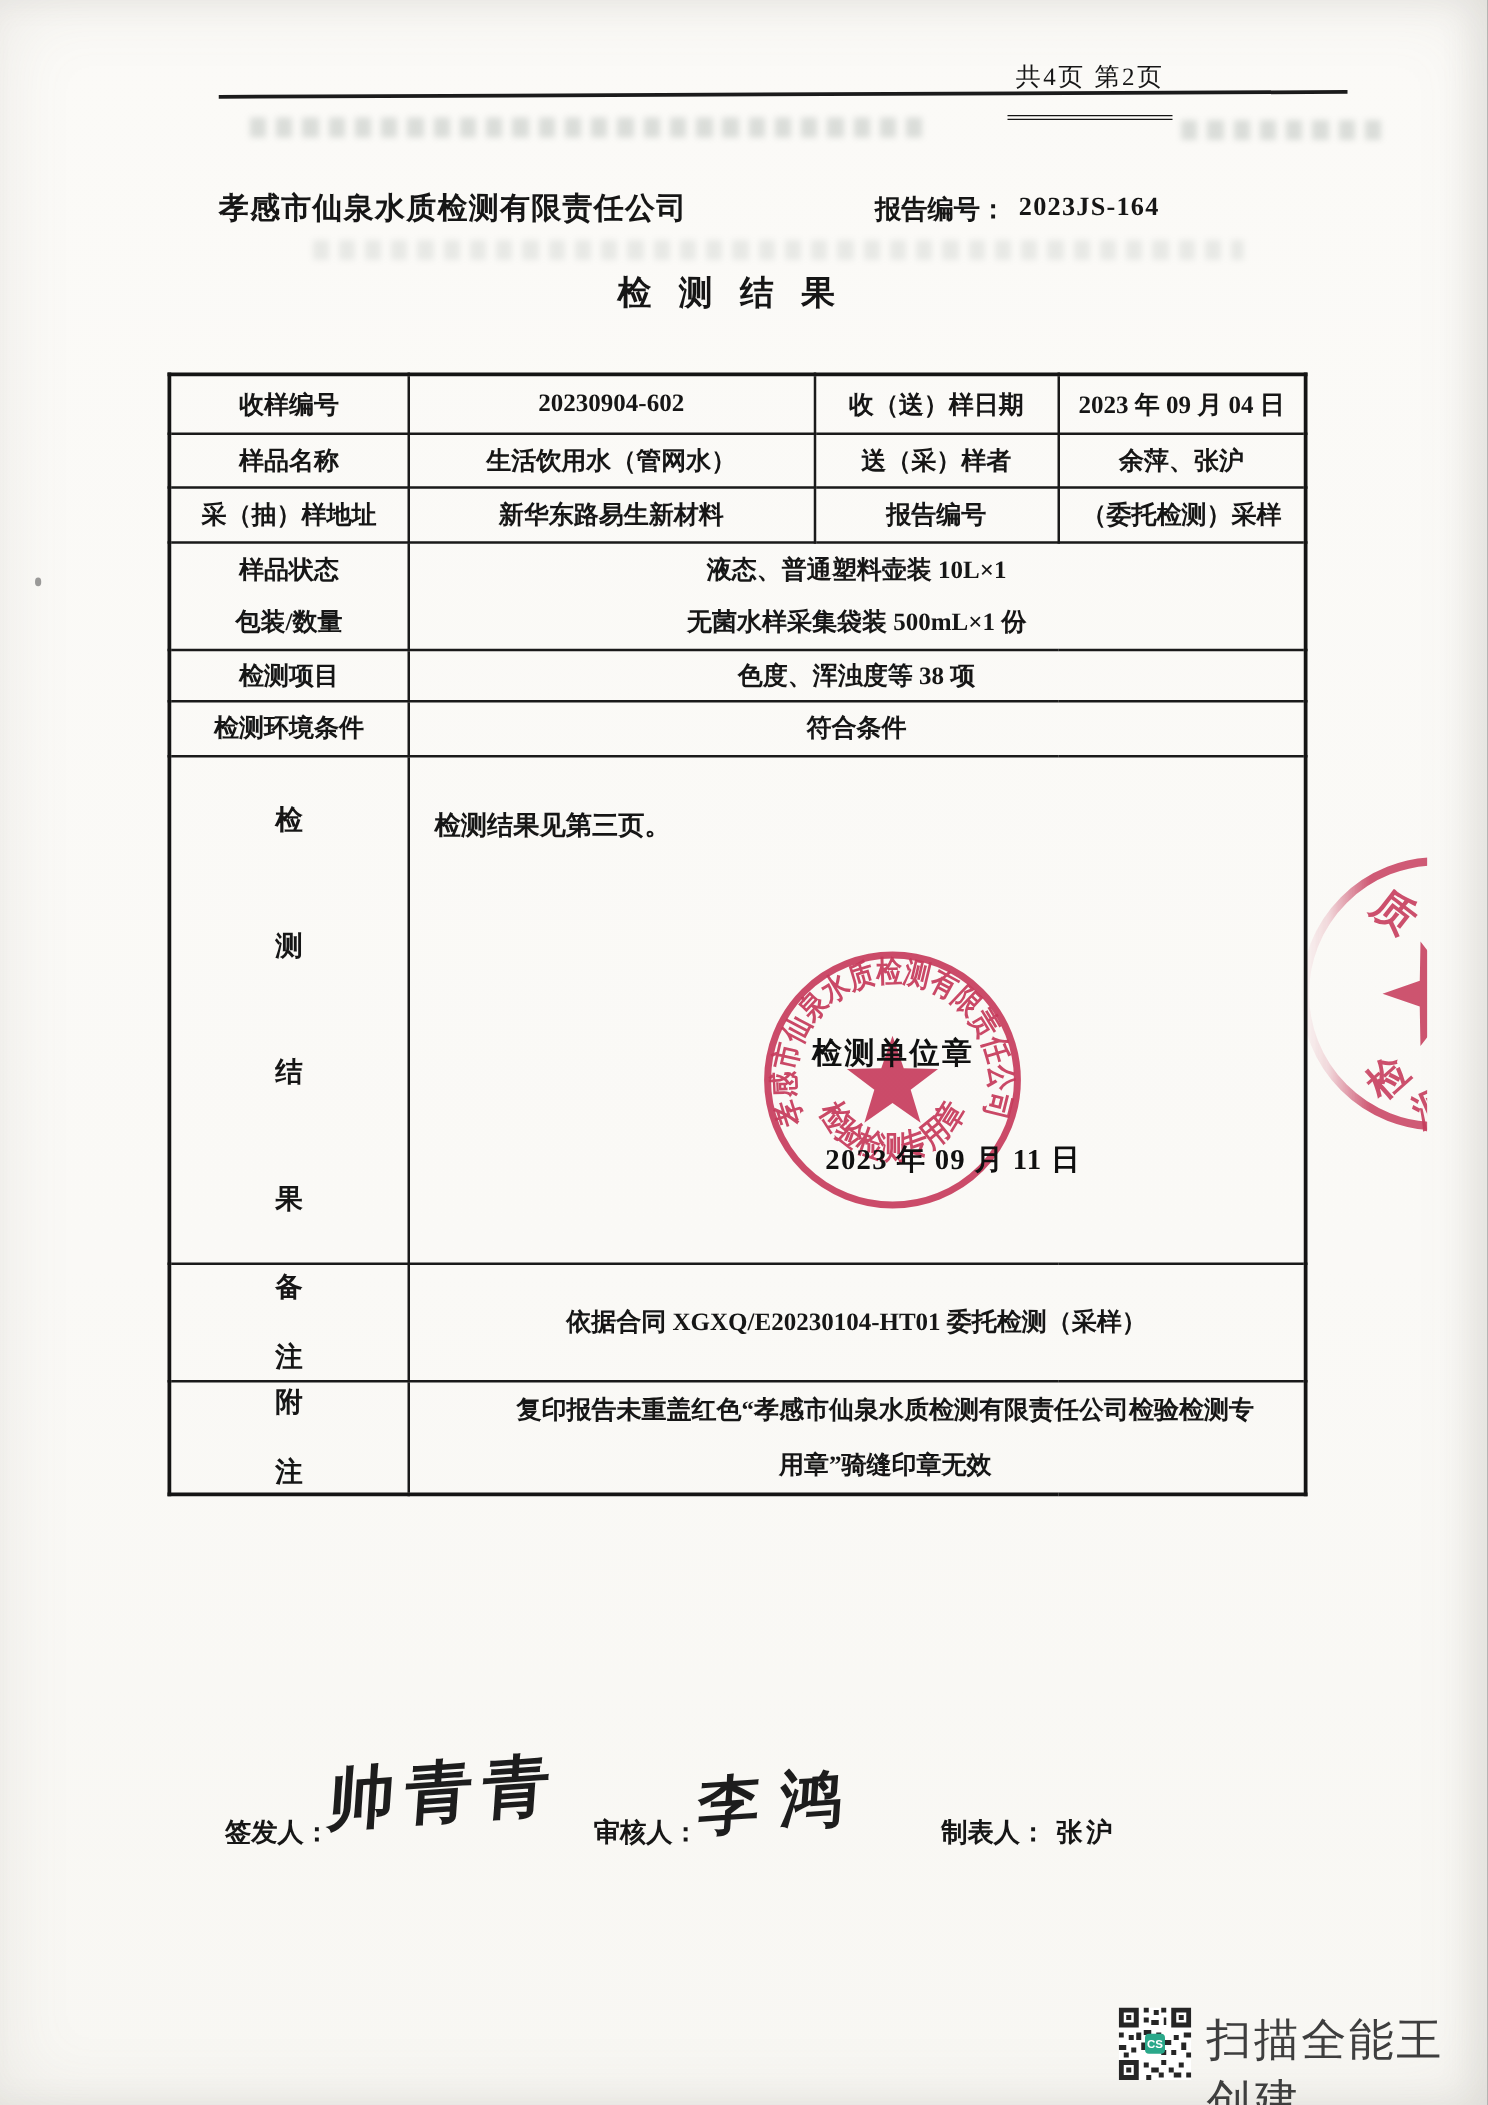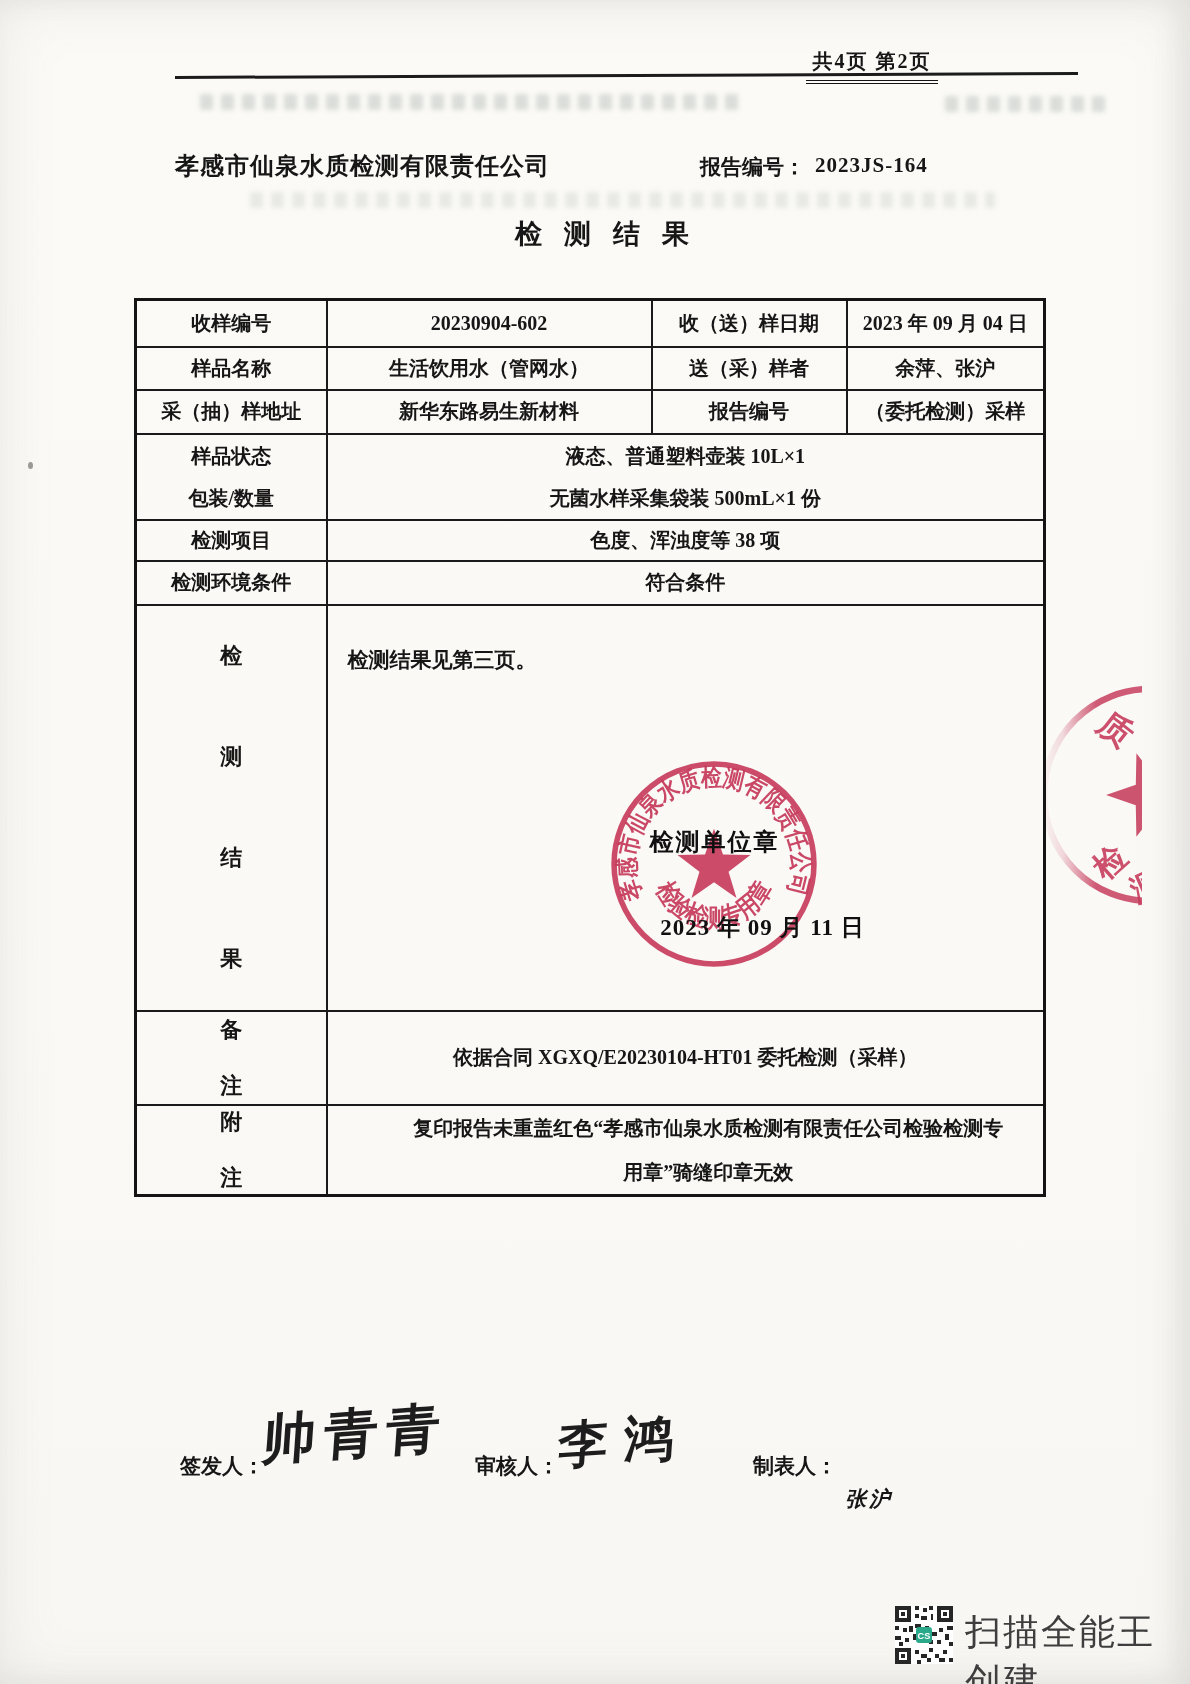--- a/index.html
+++ b/index.html
@@ -9,34 +9,34 @@
     margin:0 auto;
     background:linear-gradient(180deg,#fbfaf7 0%,#faf9f6 60%,#f8f7f3 100%);
     font-family:"Liberation Serif","DejaVu Serif",serif;
     color:#161616;
     overflow:hidden;
     box-shadow:inset 0 0 60px rgba(120,115,105,.12), inset -14px 0 24px rgba(120,115,105,.10);
   }
   
   .page-indicator{
     position:absolute;left:806px;top:48px;width:132px;
-    font-size:20px;font-weight:700;letter-spacing:2px;text-align:center;
-    border-bottom:4px double #141414;padding-bottom:5px;
+    font-size:20px;font-weight:400;letter-spacing:2px;text-align:center;
+    border-bottom:4px double #141414;padding-bottom:17px;
   }
   .head-rule{
     position:absolute;left:175px;top:74px;width:903px;height:3px;
     background:#1b1b1b;transform:rotate(-.25deg);
   }
   .company-line{position:absolute;left:175px;top:150px;width:940px;}
   .company-name{font-size:24px;font-weight:700;letter-spacing:1px;}
   .report-no-label{position:absolute;left:700px;top:153px;font-size:21px;font-weight:700;}
   .report-no{position:absolute;left:815px;top:153px;font-size:21px;font-weight:700;letter-spacing:1px;}
   .doc-title{
     position:absolute;left:0;top:216px;width:1162px;text-align:center;
-    font-size:27px;font-weight:700;letter-spacing:22px;text-indent:22px;padding-left:21px;
+    font-size:27px;font-weight:700;letter-spacing:22px;text-indent:22px;
   }
   
   .ghost{position:absolute;height:16px;filter:blur(2.5px);opacity:.26;
     background:repeating-linear-gradient(90deg,#7d8a84 0 13px,transparent 13px 21px);}
   .ghost.g1{left:200px;top:94px;width:545px;}
   .ghost.g2{left:945px;top:96px;width:160px;}
   .ghost.g3{left:250px;top:192px;width:745px;opacity:.15;}
   .speck{position:absolute;left:28px;top:462px;width:5px;height:7px;background:#4d4d4d;border-radius:50%;opacity:.55;}
   
   table.info{
@@ -68,21 +68,21 @@
   .edge-stamp{position:absolute;left:1040px;top:668px;width:102px;height:252px;overflow:hidden;
     mix-blend-mode:multiply;opacity:.9;
     -webkit-mask-image:linear-gradient(90deg,transparent 0,rgba(0,0,0,.2) 22%,#000 55%);
             mask-image:linear-gradient(90deg,transparent 0,rgba(0,0,0,.2) 22%,#000 55%);}
   
   .sig-label{position:absolute;font-size:21px;font-weight:700;}
   .handwriting{position:absolute;font-weight:700;color:#1d1d1d;
     transform:rotate(-4deg) skewX(-8deg);}
   .hw1{left:262px;top:1398px;font-size:54px;letter-spacing:8px;}
   .hw2{left:558px;top:1408px;font-size:50px;letter-spacing:16px;}
-  .preparer-name{position:absolute;left:845px;top:1485px;font-size:21px;font-weight:700;letter-spacing:3px;font-style:italic;}
+  .preparer-name{position:absolute;left:845px;top:1452px;font-size:21px;font-weight:700;letter-spacing:3px;}
   
   .qr{position:absolute;left:895px;top:1606px;width:58px;height:58px;}
   .scanner-text{position:absolute;left:965px;top:1608px;font-size:36px;color:#3e3e3e;
     font-family:"Liberation Sans","DejaVu Sans",sans-serif;letter-spacing:2px;}
   .red{fill:#c5294f;}
   .redtx{fill:#c5294f;font-weight:700;font-family:"Liberation Serif","DejaVu Serif",serif;}
 </style>
 </head>
 <body>
 

